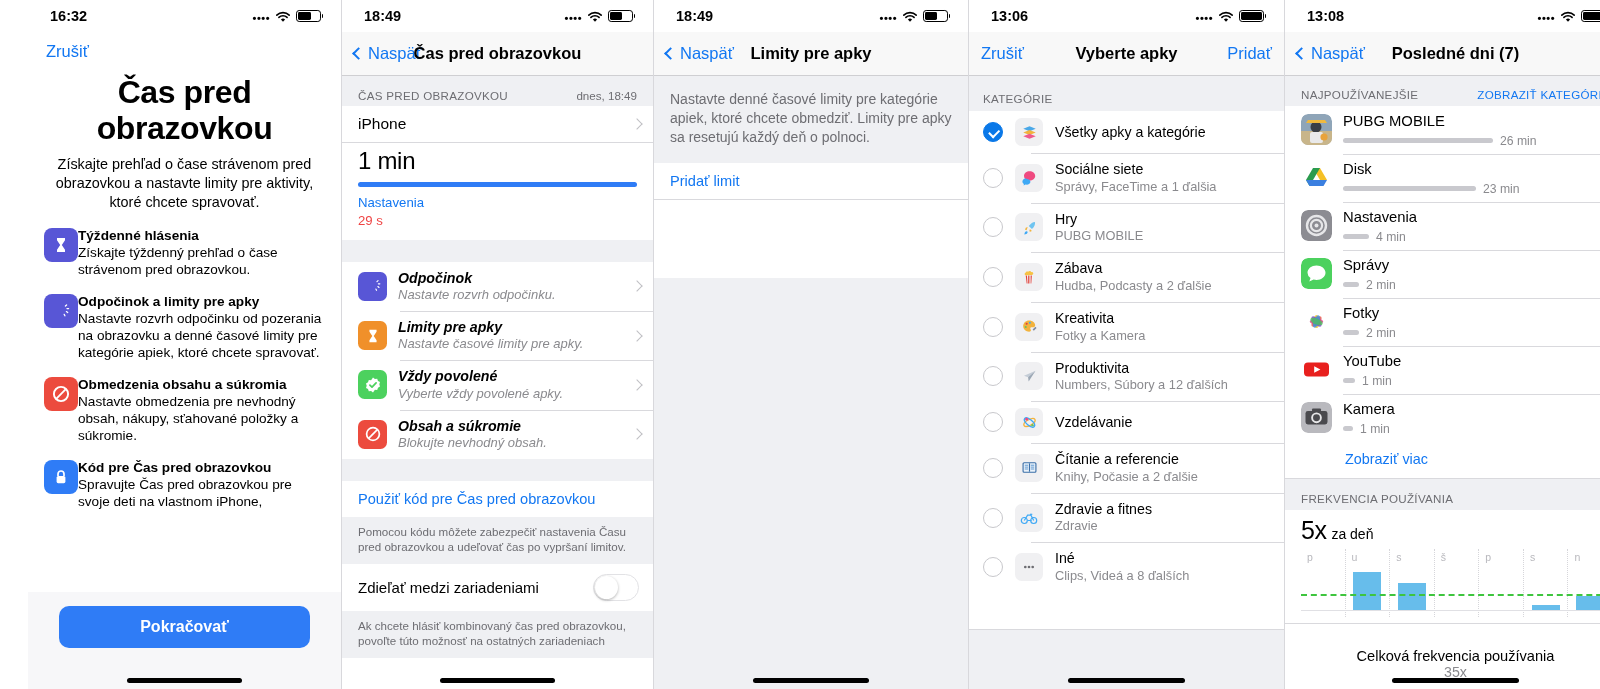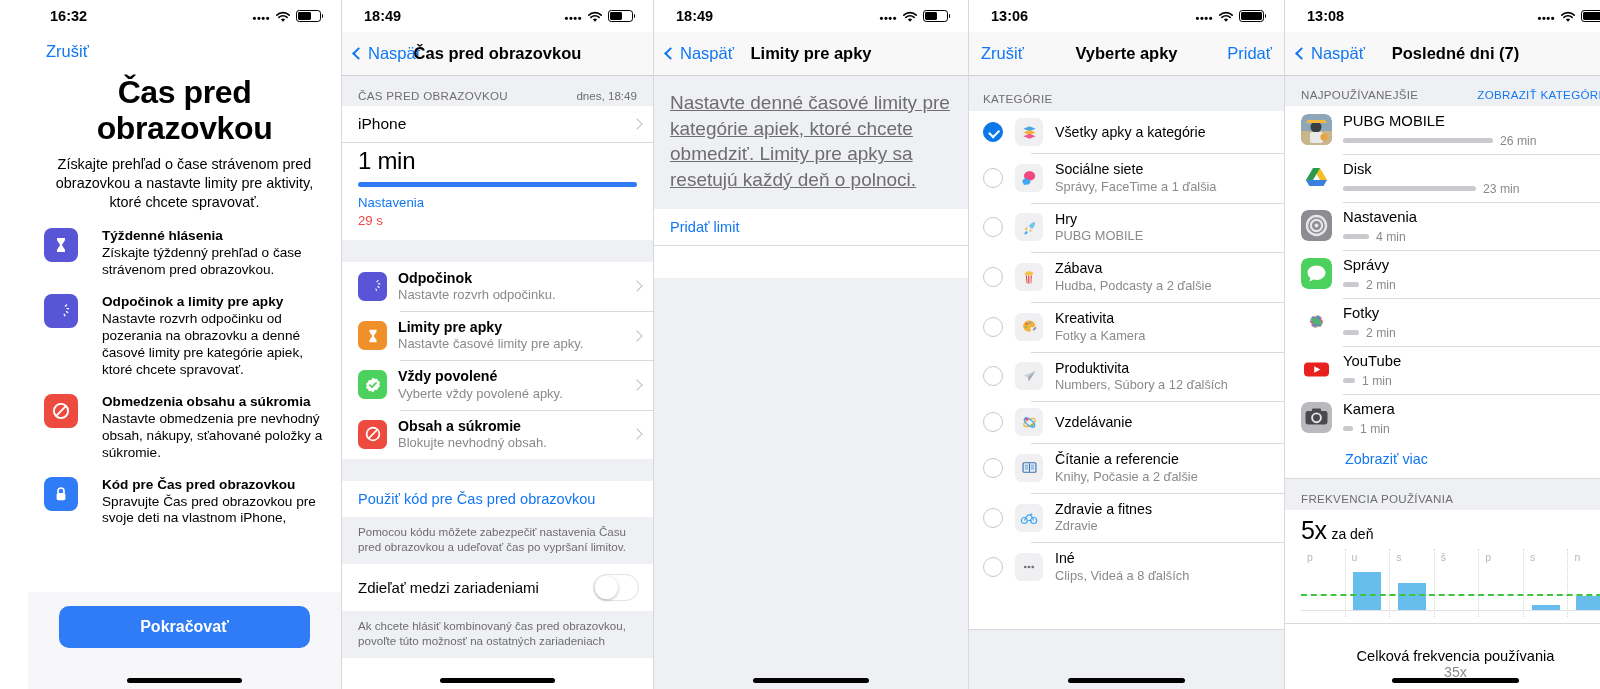--- a/index.html
+++ b/index.html
@@ -39,21 +39,21 @@
   .chev-left { display:inline-block; width:9px; height:9px; border-left:2.4px solid #1277f2; border-bottom:2.4px solid #1277f2; transform: rotate(45deg); margin-right:3px; }
   .nav-title { position:absolute; left:0; right:0; text-align:center; font-size:16.5px; font-weight:bold; color:#000; pointer-events:none; }
   .nav-left-btn { color:#1277f2; font-size:16.5px; cursor:pointer; }
   .nav-right-btn { color:#1277f2; font-size:16.5px; cursor:pointer; margin-left:auto; }
 
   
   .p1-body { padding: 0 16px; }
   .cancel-link { color:#1277f2; font-size:16.5px; padding: 10px 2px 4px; display:inline-block; cursor:pointer; }
   .big-title { font-size: 32px; font-weight: bold; line-height: 1.12; text-align:center; margin: 10px 0 8px; letter-spacing:-0.4px; }
   .lede { font-size: 14.4px; line-height:1.32; text-align:center; color:#000; margin-bottom: 16px; }
-  .feat { display:flex; gap: 24px; margin-bottom: 15px; }
+  .feat { display:flex; gap: 0; margin-bottom: 15px; }
   .feat-ico { width:34px; height:34px; border-radius:8px; flex:0 0 34px; display:flex; align-items:center; justify-content:center; }
   .feat-txt h4 { font-size:13.6px; font-weight:bold; line-height:1.25; }
   .feat-txt p { font-size:13.6px; line-height:1.25; color:#000; }
   .cta-wrap { position:absolute; left:0; right:0; bottom:0; background:#f7f7f9; padding: 14px 31px 0; height:97px; }
   .cta { background:#2f7cf6; color:#fff; border-radius:10px; height:42px; display:flex; align-items:center; justify-content:center; font-size:16px; font-weight:bold; cursor:pointer; }
 
   
   .grp-head { background:#eff0f3; padding: 9px 16px 5px; display:flex; justify-content:space-between; align-items:flex-end; }
   .grp-head .l { font-size:11.6px; color:#6d6d72; letter-spacing:0.3px; }
   .grp-head .r { font-size:11.6px; color:#6d6d72; }
@@ -65,31 +65,31 @@
   
   .p2-iphone { height:36px; font-size:15.5px; }
   .usage { background:#fff; padding: 4px 16px 10px; }
   .usage .t { font-size:24px; font-weight:500; letter-spacing:-0.3px; }
   .usage .bar { height:5px; background:#2f7cf6; border-radius:2.5px; margin:7px 0 7px; }
   .usage .appname { font-size:13.2px; color:#1277f2; line-height:1.35; }
   .usage .apptime { font-size:13.2px; color:#ef4444; line-height:1.35; }
   .lrow { background:#fff; display:flex; align-items:center; gap:11px; padding: 7px 12px 7px 16px; position:relative; cursor:pointer; }
   .lrow .sep { position:absolute; left:58px; right:0; top:0; height:1px; background:#d9d9dd; }
   .lico { width:29px; height:29px; border-radius:6.5px; flex:0 0 29px; display:flex; align-items:center; justify-content:center; }
-  .lrow .tt { flex:1; }
+  .lrow .tt { flex:1;font-style:italic; }
   .lrow .tt .a { font-size:14.2px; font-weight:bold; color:#000; line-height:1.3; }
   .lrow .tt .b { font-size:13px; color:#8a8a8e; line-height:1.3; }
   .bluelink-row { background:#fff; padding: 10px 16px; color:#1277f2; font-size:14.6px; cursor:pointer; }
   .footnote { background:#eff0f3; padding: 7px 16px 9px; font-size:11.6px; color:#6d6d72; line-height:1.33; }
   .toggle-row { background:#fff; display:flex; align-items:center; justify-content:space-between; padding: 10px 14px 10px 16px; }
   .toggle { width:46px; height:27px; border-radius:14px; background:#fff; border:1.4px solid #e2e2e5; position:relative; cursor:pointer; }
   .toggle .knob { position:absolute; left:1px; top:1px; width:23px; height:23px; border-radius:50%; background:#fff; box-shadow:0 1px 3px rgba(0,0,0,0.3); }
 
   
-  .p3-desc { background:#eff0f3; padding: 14px 16px 16px; font-size:19px; color:#6d6d72; line-height:1.35;text-decoration:underline; }
+  .p3-desc { background:#eff0f3; padding: 14px 16px 16px; font-size:14px; color:#6d6d72; line-height:1.35; }
 
   
   .crow { background:#fff; display:flex; align-items:center; gap:12px; padding: 7px 12px 7px 14px; position:relative; cursor:pointer; }
   .crow .sep { position:absolute; left:62px; right:0; top:0; height:1px; background:#d9d9dd; }
   .radio { width:20px; height:20px; border-radius:50%; border:1.4px solid #c8c8cc; flex:0 0 20px; }
   .radio.on { background:#0a78e8; border-color:#0a78e8; position:relative; }
   .radio.on::after { content:""; position:absolute; left:5px; top:5.5px; width:8px; height:4.5px; border-left:2px solid #fff; border-bottom:2px solid #fff; transform:rotate(-45deg); }
   .cico { width:28px; height:28px; border-radius:6.5px; background:#f0f0f2; flex:0 0 28px; display:flex; align-items:center; justify-content:center; font-size:15px; }
   .crow .tt .a { font-size:14.2px; color:#000; line-height:1.32; }
   .crow .tt .b { font-size:12.8px; color:#8a8a8e; line-height:1.32; }

